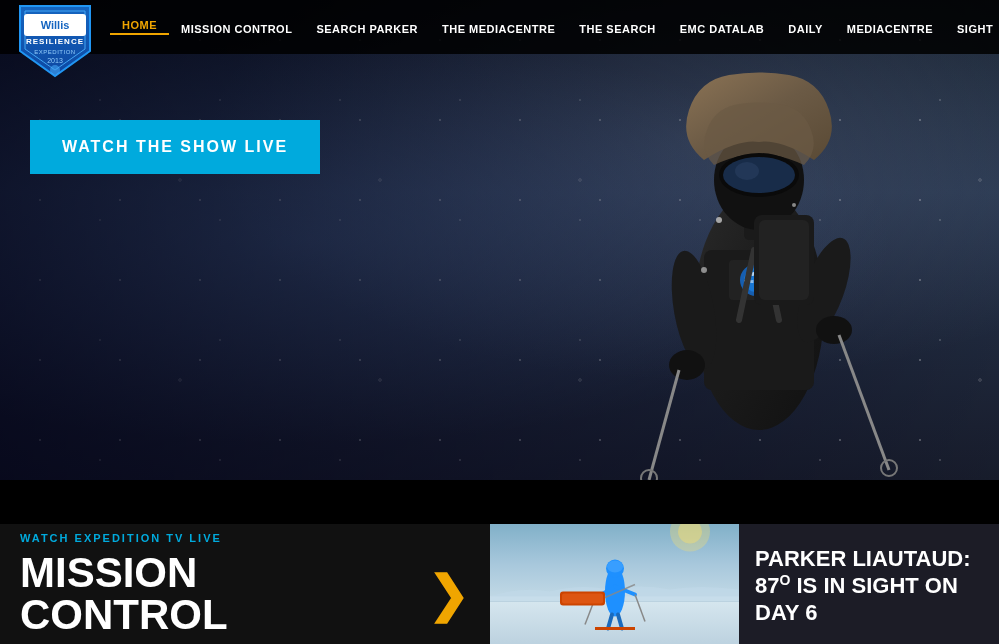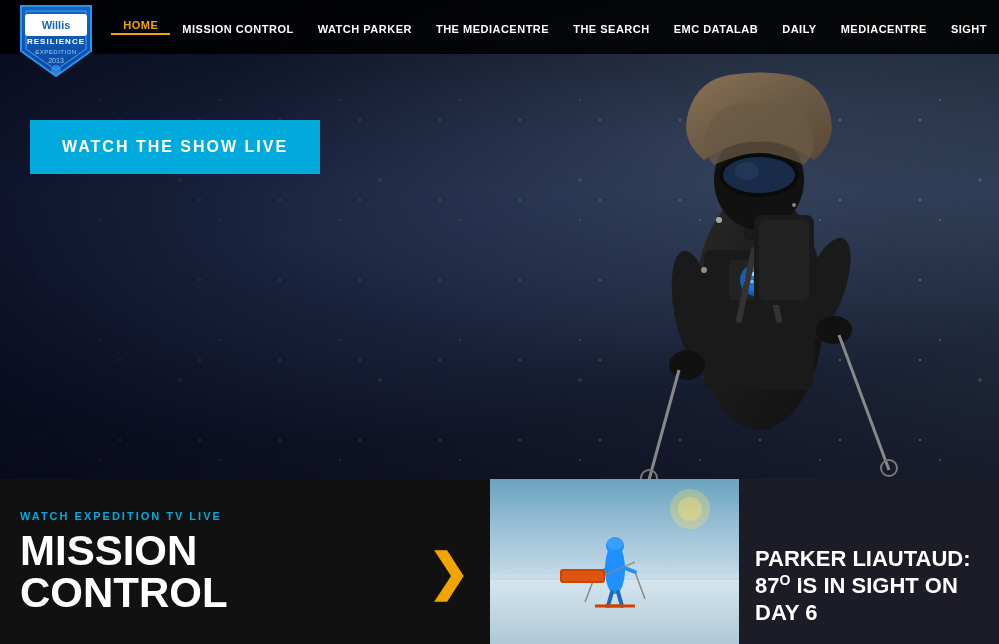--- a/index.html
+++ b/index.html
@@ -127,21 +127,21 @@
       border: none;
       outline: none;
     }
 
     
     .bottom-section {
       position: absolute;
       bottom: 0;
       left: 0;
       right: 0;
-      height: 165px;
+      height: 120px;
       display: flex;
     }
     .card-mission {
       width: 490px;
       background: #111;
       padding: 18px 20px;
       display: flex;
       flex-direction: column;
       justify-content: center;
       position: relative;
@@ -310,21 +310,21 @@
 
         <text x="45" y="67" text-anchor="middle" fill="#90CAF9" font-size="7" font-family="Arial">2013</text>
 
         <circle cx="45" cy="74" r="5" fill="#42A5F5" opacity="0.6"></circle>
       </svg>
     </div>
   </div>
   <nav class="nav">
     <a class="nav-item active">HOME</a>
     <a class="nav-item">MISSION CONTROL</a>
-    <a class="nav-item">WATCH PARKER</a>
+    <a class="nav-item">SEARCH PARKER</a>
     <a class="nav-item">THE MEDIACENTRE</a>
     <a class="nav-item">THE SEARCH</a>
     <a class="nav-item">EMC DATALAB</a>
     <a class="nav-item">DAILY</a>
     <a class="nav-item">MEDIACENTRE</a>
     <a class="nav-item">SIGHT</a>
   </nav>
 </div>
 
 <div class="bottom-section">

